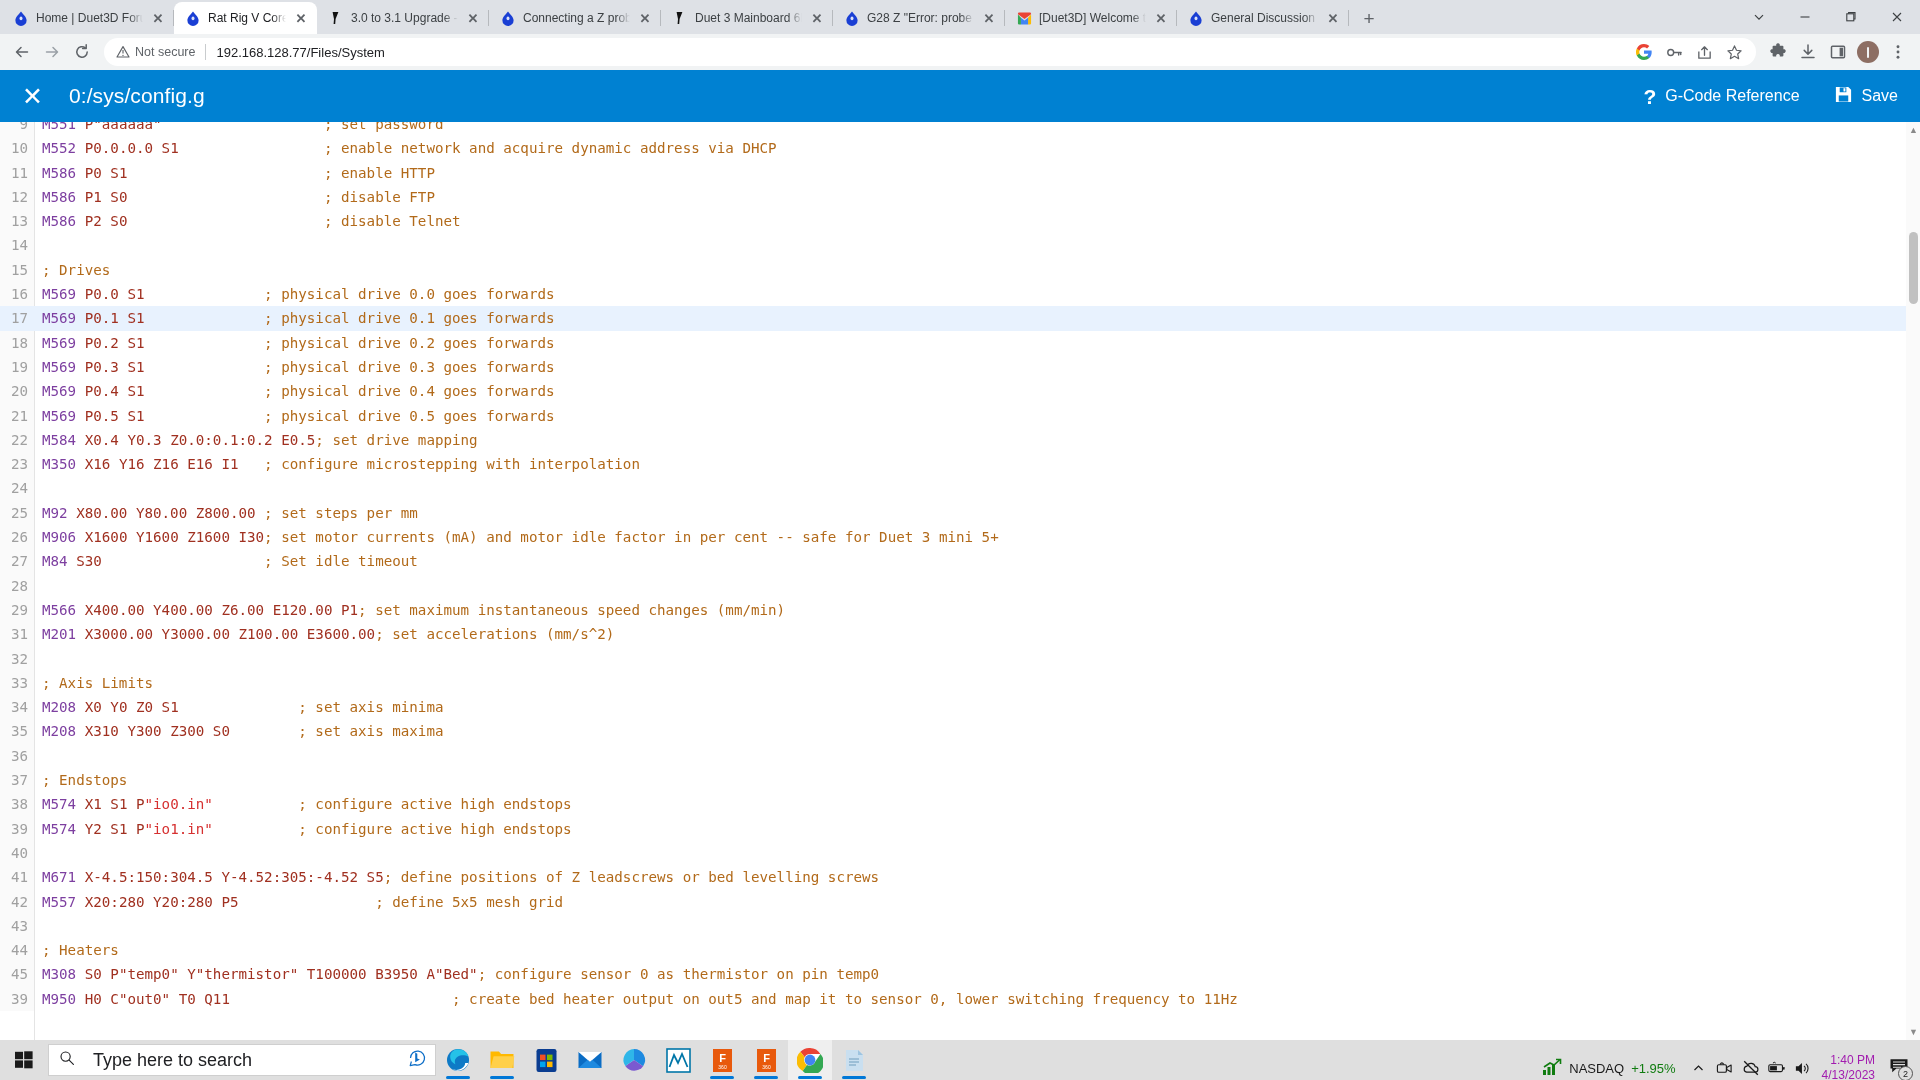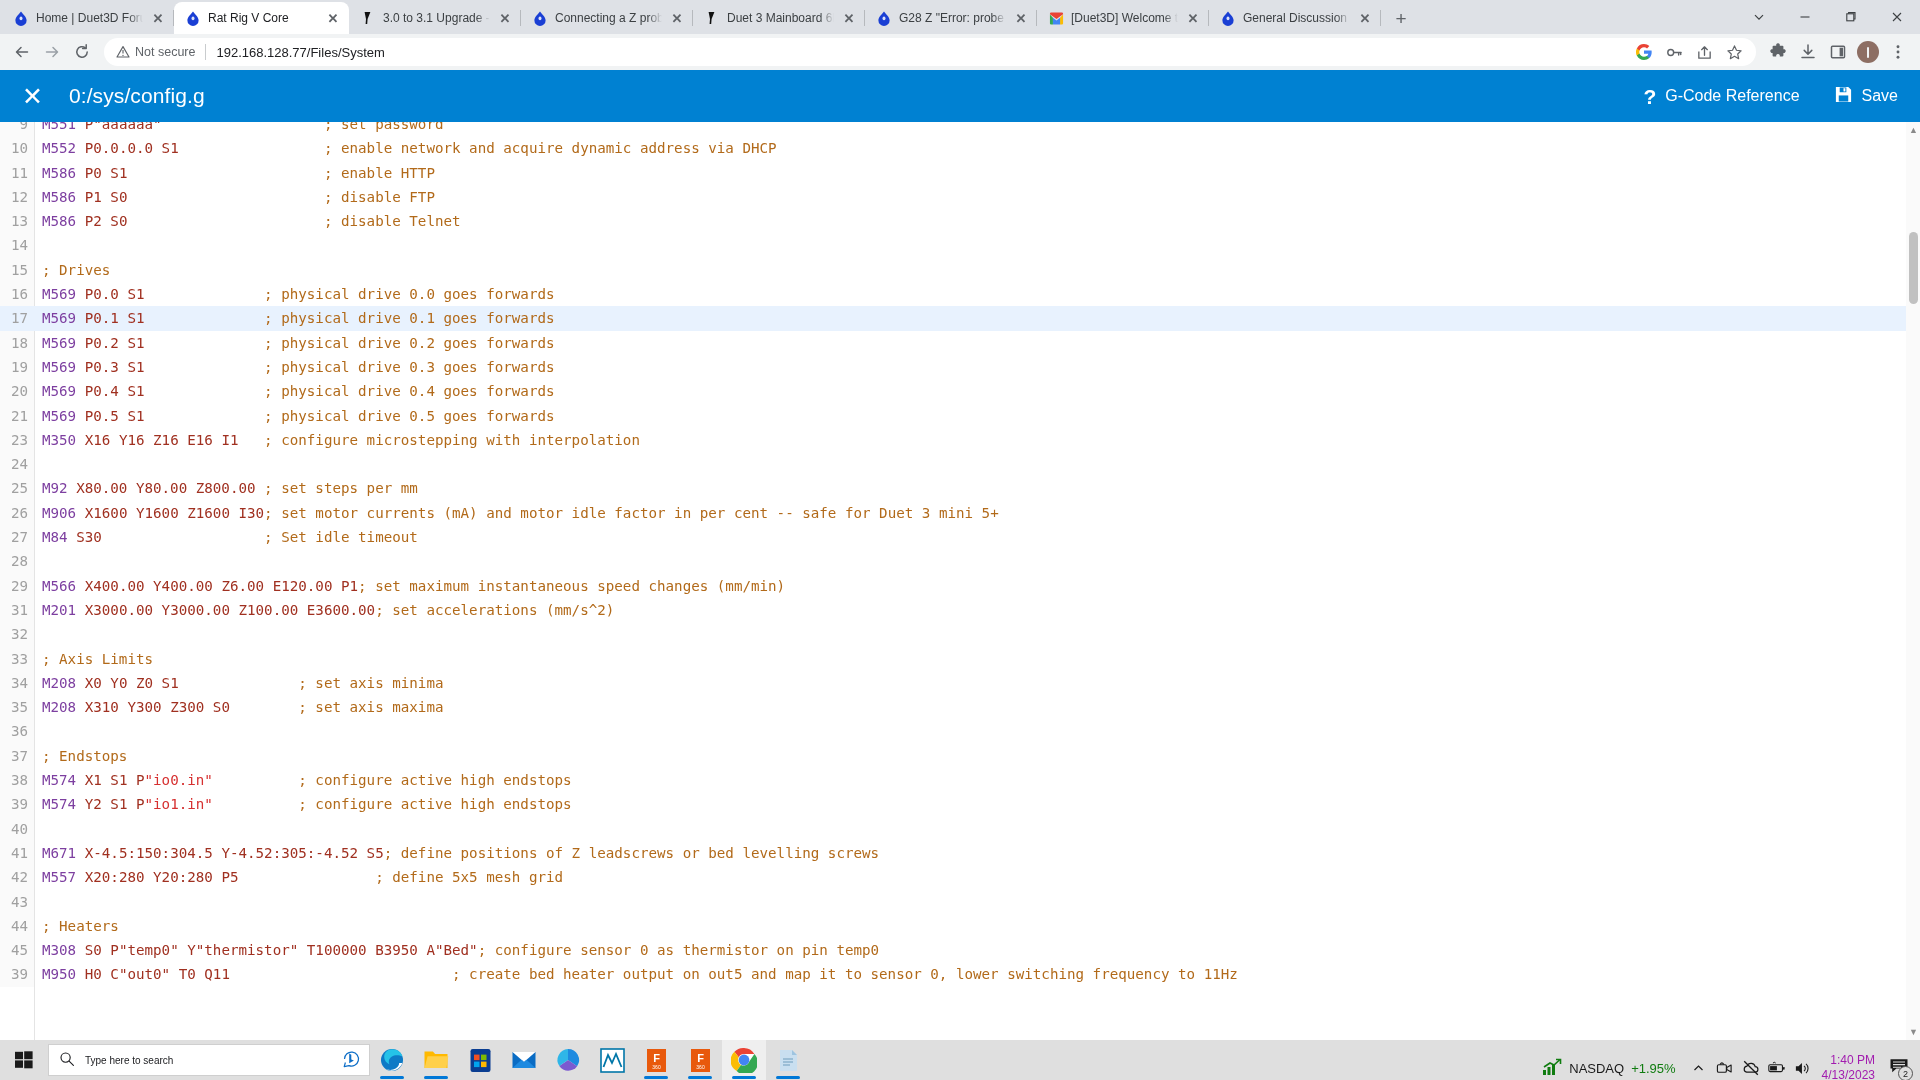--- a/index.html
+++ b/index.html
@@ -126,23 +126,23 @@
   }
   .scroll-arrow { position:absolute; right:2px; color:#8a8a8a; font-size:9px; text-align:center; width:9px;}
 
   
   .taskbar {
     height: 40px; background:#dfdfdf; display:flex; align-items:center;
     flex: 0 0 40px; position: relative;
   }
   .start-btn { width: 48px; height:40px; display:flex; align-items:center; justify-content:center; }
   .search-box {
-    width: 322px; height: 32px; background:#fff; border:1px solid #cfcfcf;
-    display:flex; align-items:center; gap: 10px; padding: 0 8px 0 10px;
-    font-size: 10px; color:#202124;
+    width: 388px; height: 32px; background:#fff; border:1px solid #cfcfcf;
+    display:flex; align-items:center; gap: 18px; padding: 0 8px 0 10px;
+    font-size: 18px; color:#202124;
   }
   .tb-apps { display:flex; align-items:center; height: 40px; }
   .tb-app {
     width: 44px; height: 40px; display:flex; align-items:center; justify-content:center;
     position: relative;
   }
   .tb-app.running::after {
     content:''; position:absolute; bottom:1px; left:10px; right:10px; height:3px;
     background:#0078d7; border-radius:2px;
   }
@@ -173,21 +173,21 @@
           <span class="tab-favicon">
             <svg width="14" height="15" viewBox="0 0 14 15">
               <path fill="#1a3fd4" d="M7 .6C4.3 4 1.4 6.4 1.4 9.4A5.6 5.6 0 0 0 12.6 9.4C12.6 6.4 9.7 4 7 .6z"></path>
               <ellipse cx="7" cy="7.4" rx="1.5" ry="1.8" fill="#fff" opacity=".85"></ellipse>
             </svg>
           </span>
           <span class="tab-title">Home | Duet3D Forum</span>
           <span class="tab-close">✕</span>
           <span class="tab-sep"></span>
         </div>
-        <div class="tab active" style="width: 175px;">
+        <div class="tab active" style="width: 143px;">
           <span class="tab-favicon">
             <svg width="14" height="15" viewBox="0 0 14 15">
               <path fill="#1a3fd4" d="M7 .6C4.3 4 1.4 6.4 1.4 9.4A5.6 5.6 0 0 0 12.6 9.4C12.6 6.4 9.7 4 7 .6z"></path>
               <ellipse cx="7" cy="7.4" rx="1.5" ry="1.8" fill="#fff" opacity=".85"></ellipse>
             </svg>
           </span>
           <span class="tab-title">Rat Rig V Core</span>
           <span class="tab-close">✕</span>
         </div>
         <div class="tab" style="width: 172px;">
@@ -403,20 +403,21 @@
         <div class="code-line"><span class="gutter">12</span><span class="code-text"><span class="tok-cmd">M586</span><span class="tok-prm"> P1 S0</span><span class="tok-com">                       ; disable FTP</span></span></div>
         <div class="code-line"><span class="gutter">13</span><span class="code-text"><span class="tok-cmd">M586</span><span class="tok-prm"> P2 S0</span><span class="tok-com">                       ; disable Telnet</span></span></div>
         <div class="code-line"><span class="gutter">14</span><span class="code-text"></span></div>
         <div class="code-line"><span class="gutter">15</span><span class="code-text"><span class="tok-com">; Drives</span></span></div>
         <div class="code-line"><span class="gutter">16</span><span class="code-text"><span class="tok-cmd">M569</span><span class="tok-prm"> P0.0 S1</span><span class="tok-com">              ; physical drive 0.0 goes forwards</span></span></div>
         <div class="code-line active"><span class="gutter">17</span><span class="code-text"><span class="tok-cmd">M569</span><span class="tok-prm"> P0.1 S1</span><span class="tok-com">              ; physical drive 0.1 goes forwards</span></span></div>
         <div class="code-line"><span class="gutter">18</span><span class="code-text"><span class="tok-cmd">M569</span><span class="tok-prm"> P0.2 S1</span><span class="tok-com">              ; physical drive 0.2 goes forwards</span></span></div>
         <div class="code-line"><span class="gutter">19</span><span class="code-text"><span class="tok-cmd">M569</span><span class="tok-prm"> P0.3 S1</span><span class="tok-com">              ; physical drive 0.3 goes forwards</span></span></div>
         <div class="code-line"><span class="gutter">20</span><span class="code-text"><span class="tok-cmd">M569</span><span class="tok-prm"> P0.4 S1</span><span class="tok-com">              ; physical drive 0.4 goes forwards</span></span></div>
         <div class="code-line"><span class="gutter">21</span><span class="code-text"><span class="tok-cmd">M569</span><span class="tok-prm"> P0.5 S1</span><span class="tok-com">              ; physical drive 0.5 goes forwards</span></span></div>
+        <div class="code-line"><span class="gutter">22</span><span class="code-text"><span class="tok-cmd">M584</span><span class="tok-prm"> X0.4 Y0.3 Z0.0:0.1:0.2 E0.5</span><span class="tok-com">; set drive mapping</span></span></div>
         <div class="code-line"><span class="gutter">23</span><span class="code-text"><span class="tok-cmd">M350</span><span class="tok-prm"> X16 Y16 Z16 E16 I1</span><span class="tok-com">   ; configure microstepping with interpolation</span></span></div>
         <div class="code-line"><span class="gutter">24</span><span class="code-text"></span></div>
         <div class="code-line"><span class="gutter">25</span><span class="code-text"><span class="tok-cmd">M92</span><span class="tok-prm"> X80.00 Y80.00 Z800.00</span><span class="tok-com"> ; set steps per mm</span></span></div>
         <div class="code-line"><span class="gutter">26</span><span class="code-text"><span class="tok-cmd">M906</span><span class="tok-prm"> X1600 Y1600 Z1600 I30</span><span class="tok-com">; set motor currents (mA) and motor idle factor in per cent -- safe for Duet 3 mini 5+</span></span></div>
         <div class="code-line"><span class="gutter">27</span><span class="code-text"><span class="tok-cmd">M84</span><span class="tok-prm"> S30</span><span class="tok-com">                   ; Set idle timeout</span></span></div>
         <div class="code-line"><span class="gutter">28</span><span class="code-text"></span></div>
         <div class="code-line"><span class="gutter">29</span><span class="code-text"><span class="tok-cmd">M566</span><span class="tok-prm"> X400.00 Y400.00 Z6.00 E120.00 P1</span><span class="tok-com">; set maximum instantaneous speed changes (mm/min)</span></span></div>
         <div class="code-line"><span class="gutter">31</span><span class="code-text"><span class="tok-cmd">M201</span><span class="tok-prm"> X3000.00 Y3000.00 Z100.00 E3600.00</span><span class="tok-com">; set accelerations (mm/s^2)</span></span></div>
         <div class="code-line"><span class="gutter">32</span><span class="code-text"></span></div>
         <div class="code-line"><span class="gutter">33</span><span class="code-text"><span class="tok-com">; Axis Limits</span></span></div>

